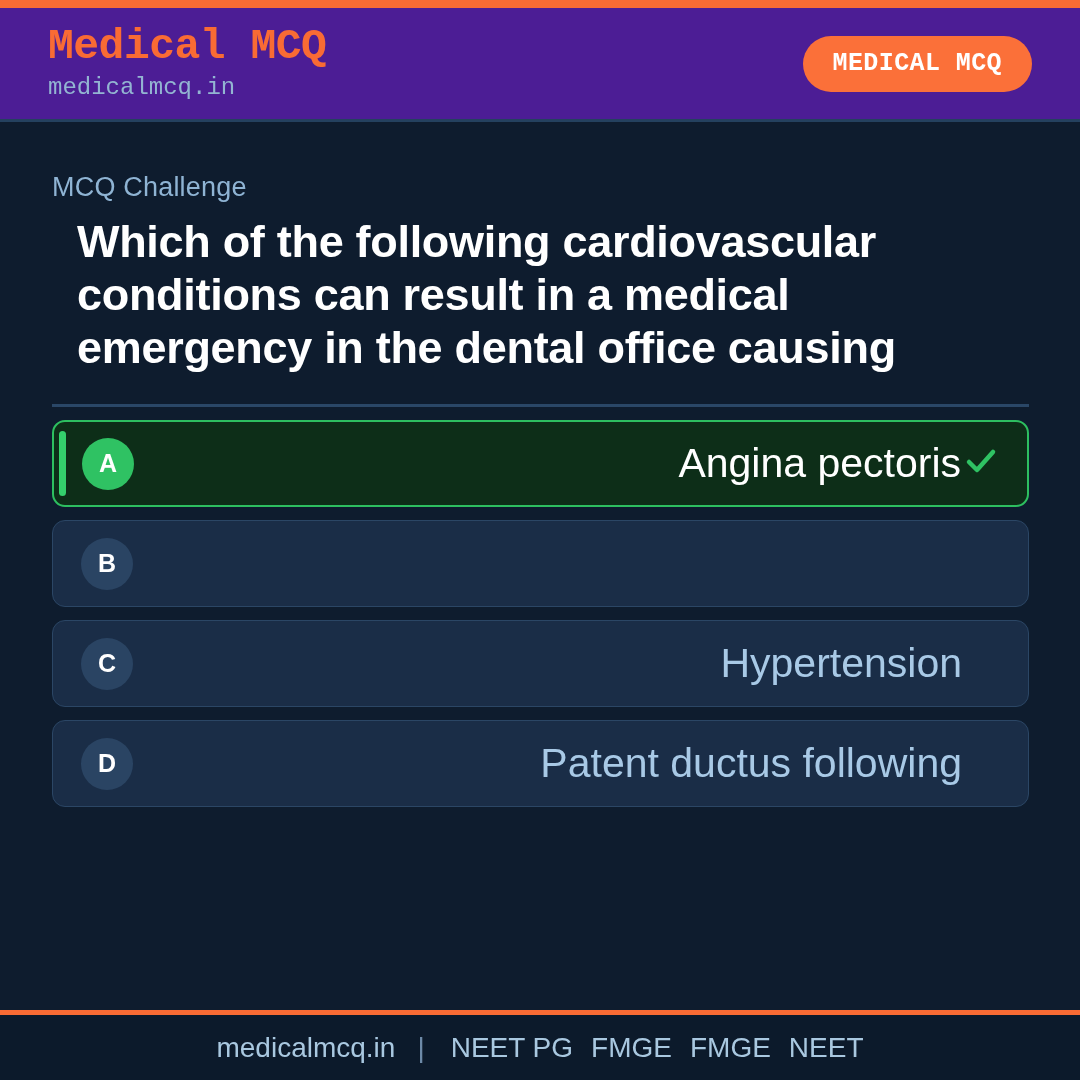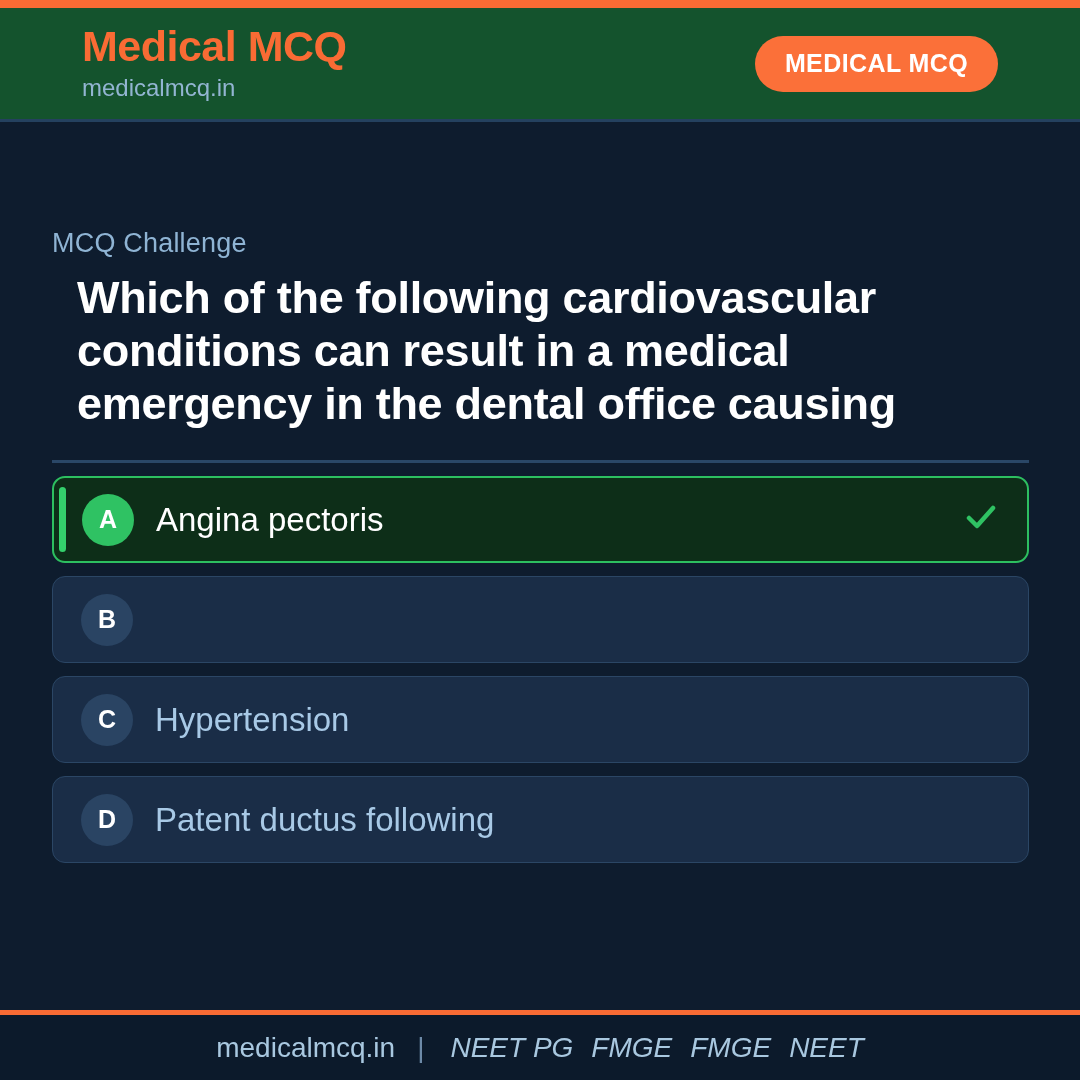--- a/index.html
+++ b/index.html
@@ -30,26 +30,27 @@
     height: 8px;
     width: 100%;
     background: #f96b34;
     flex: none;
   }
 
   
   .header {
     flex: none;
     height: 114px;
-    background: #14532d;
+    background: #4c1d95;
     border-bottom: 3px solid #24415f;
     display: flex;
     align-items: center;
     justify-content: space-between;
-    padding: 0 82px;
+    padding: 0 48px;
+    font-family: Liberation Mono, monospace;
   }
 
   .brand-block { display: flex; flex-direction: column; justify-content: center; }
 
   .brand-title {
     font-size: 43px;
     font-weight: bold;
     color: #f96b34;
     letter-spacing: -0.5px;
     line-height: 1.05;
@@ -69,21 +70,21 @@
     font-weight: bold;
     letter-spacing: 0.4px;
     padding: 13px 30px 14px;
     border-radius: 30px;
     white-space: nowrap;
   }
 
   
   .main {
     flex: 1 1 auto;
-    padding: 106px 52px 0 52px;
+    padding: 50px 52px 0 52px;
     display: flex;
     flex-direction: column;
     min-height: 0;
   }
 
   .eyebrow {
     font-size: 27px;
     color: #8fb4d4;
     letter-spacing: 0.2px;
     margin-bottom: 12px;
@@ -147,24 +148,25 @@
     font-size: 25px;
     font-weight: bold;
     display: flex;
     align-items: center;
     justify-content: center;
     margin-right: 22px;
   }
   .option.correct .badge { background: #2fc263; }
 
   .option-text {
-    font-size: 33px;
+    font-size: 41px;
     color: #a8c9e6;
     line-height: 1.1;
     flex: 1 1 auto;
+    text-align: right;
   }
   .option.correct .option-text { color: #ffffff; }
 
   .check {
     flex: none;
     margin-left: auto;
     color: #2fc263;
     font-size: 38px;
     line-height: 1;
     visibility: hidden;
@@ -184,21 +186,21 @@
 
   .footer-inner {
     display: flex;
     align-items: baseline;
     gap: 14px;
     font-size: 28px;
     color: #a9c8e0;
     white-space: nowrap;
   }
   .footer-sep { color: #6d8aa8; padding: 0 8px; }
-  .footer-exam { padding-left: 4px; font-style: italic; }
+  .footer-exam { padding-left: 4px; }
 </style>
 </head>
 <body>
 
 <div class="page">
 
   <div class="top-strip"></div>
 
   <div class="header">
     <div class="brand-block">

